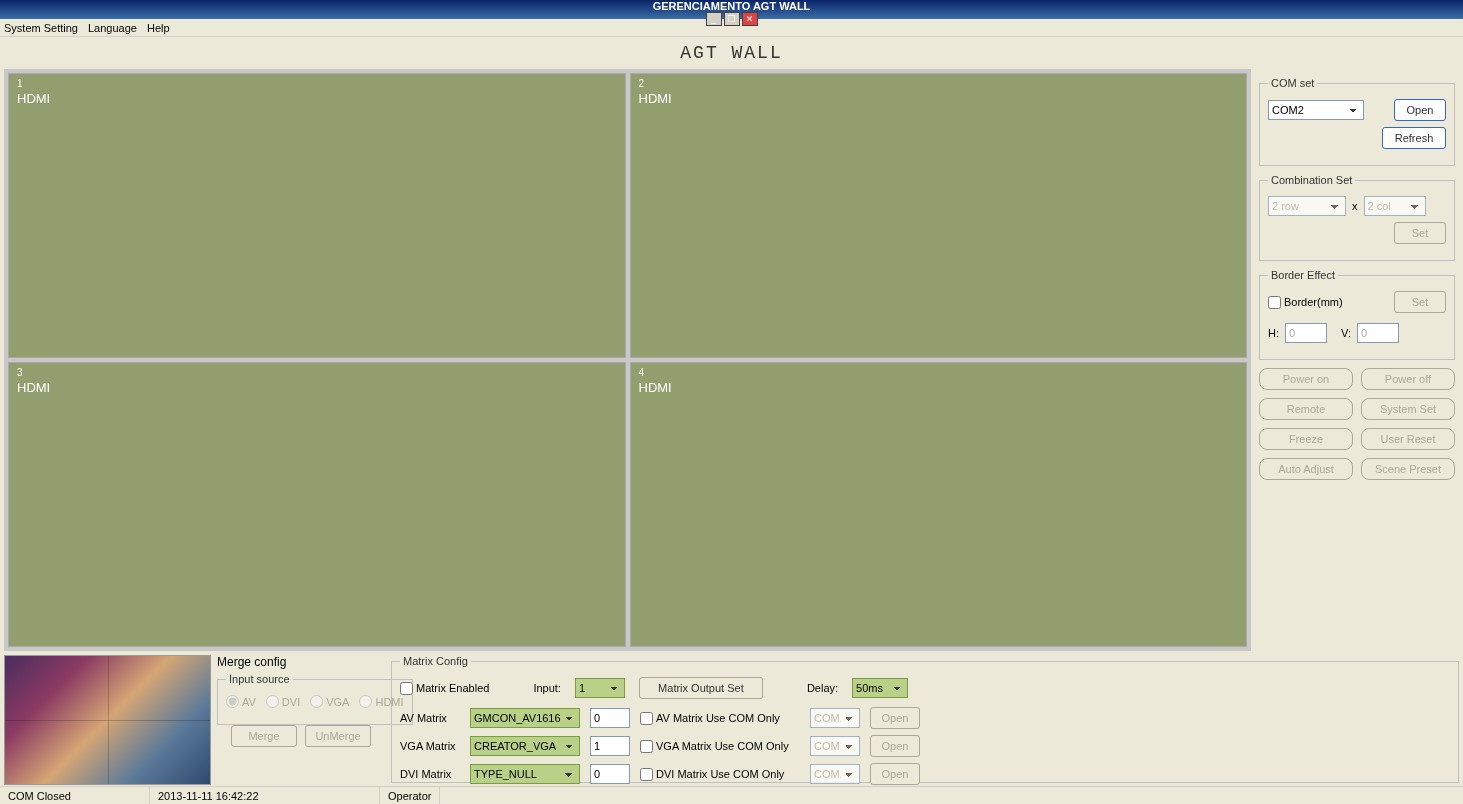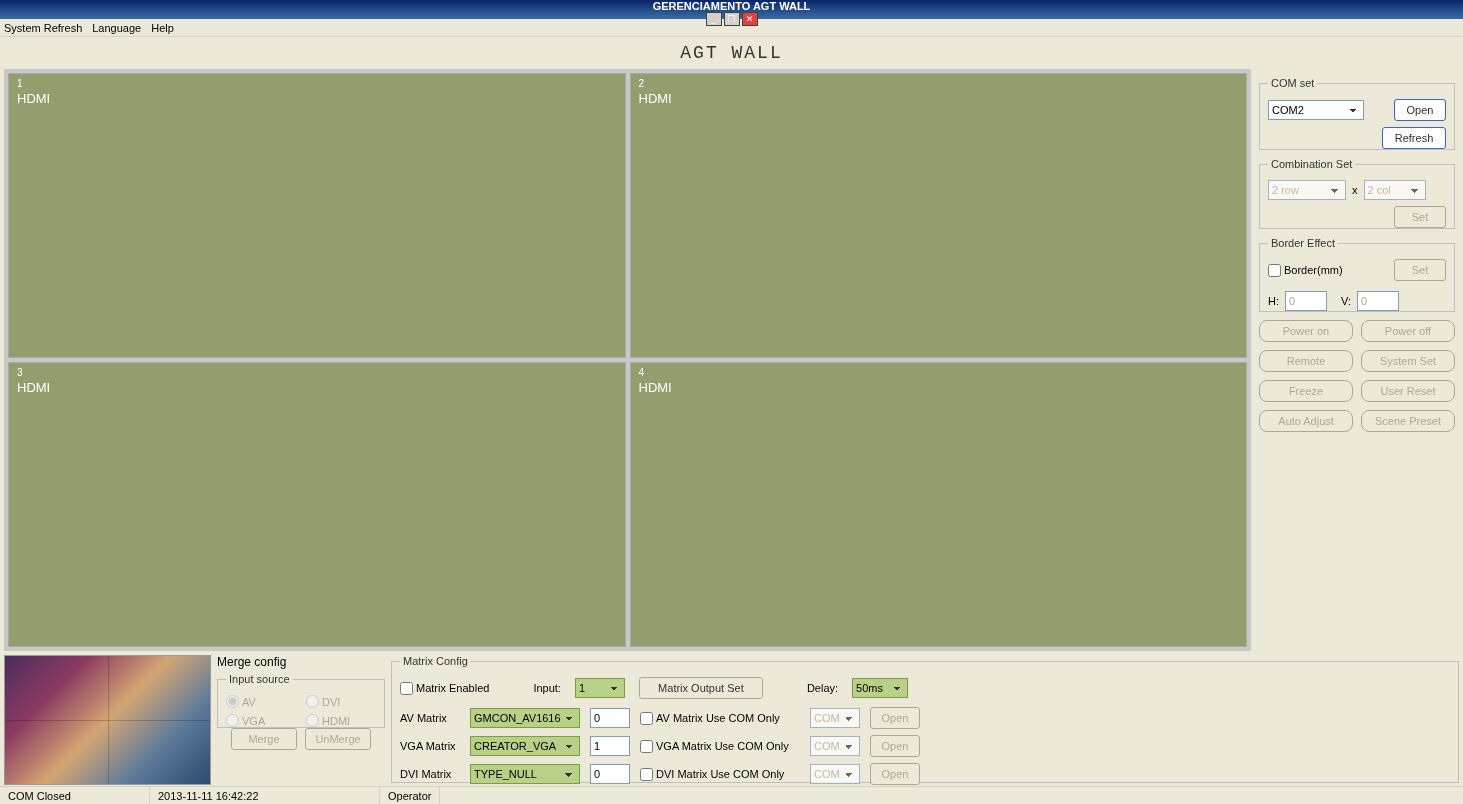--- a/index.html
+++ b/index.html
@@ -24,21 +24,21 @@
 .main { display: flex; height: 582px; }
 .wall-area { flex: 1; background: #c8c8c8; padding: 4px; margin-left: 4px; }
 .wall-grid { display: grid; grid-template-columns: 1fr 1fr; grid-template-rows: 1fr 1fr; gap: 4px; height: 100%; }
 .wall-cell { background: #939e6f; border: 1px solid #aaa; position: relative; color: #fff; padding: 4px 8px; font-size: 12px; }
 .wall-cell .num { font-size: 10px; }
 .wall-cell .src { font-size: 13px; margin-top: 2px; }
 
 
 .right-panel { width: 212px; padding: 8px 8px 0 8px; display: flex; flex-direction: column; gap: 8px; }
 
-fieldset { border: 1px solid #bfbfbf; padding: 10px 8px 0; position: relative; }
+fieldset { border: 1px solid #bfbfbf; padding: 10px 8px 16px; position: relative; }
 legend { font-size: 11px; padding: 0 3px; color: #333; }
 
 .row { display: flex; align-items: center; gap: 6px; margin-bottom: 6px; }
 .row:last-child { margin-bottom: 0; }
 
 select, input[type=text] { height: 20px; border: 1px solid #7f9db9; background: #fff; padding: 0 3px; font-size: 11px; }
 select { appearance: none; background-image: linear-gradient(45deg, transparent 50%, #333 50%), linear-gradient(135deg, #333 50%, transparent 50%); background-position: calc(100% - 10px) 8px, calc(100% - 6px) 8px; background-size: 4px 4px, 4px 4px; background-repeat: no-repeat; padding-right: 18px; }
 select.green { background-color: #b8d088; border-color: #7a9e3e; }
 
 button { height: 22px; background: #ece9d8; border: 1px solid #aca899; border-radius: 3px; cursor: pointer; font-size: 11px; color: #333; padding: 0 8px; }
@@ -56,21 +56,21 @@
 
 .bottom { display: flex; height: 140px; padding: 4px; gap: 6px; align-items: flex-start; }
 .thumb { width: 207px; height: 130px; background: linear-gradient(135deg, #4a2c5e 0%, #8b3a62 25%, #d4a574 50%, #5b7a9a 75%, #2c4a6e 100%); border: 1px solid #999; position: relative; }
 .thumb::before, .thumb::after { content: ""; position: absolute; background: rgba(0,0,0,0.2); }
 .thumb::before { left: 50%; top: 0; width: 1px; height: 100%; }
 .thumb::after { top: 50%; left: 0; height: 1px; width: 100%; }
 
 .merge-box { width: 168px; }
 .merge-box h4 { font-weight: normal; margin-bottom: 4px; font-size: 12px; }
 .merge-box fieldset { margin-bottom: 0; }
-.merge-box .radios { display: grid; grid-template-columns: 1fr 1fr; gap: 6px 10px; }
+.merge-box .radios { display: grid; grid-template-columns: 1fr 1fr 1fr 1fr; gap: 6px 10px; }
 .merge-btns { display: flex; gap: 8px; justify-content: center; }
 .merge-btns button { width: 66px; }
 
 .matrix-box { flex: 1; }
 .matrix-box fieldset { height: 128px; }
 .matrix-grid { display: grid; grid-template-columns: 60px 110px 40px 160px 50px 50px; gap: 6px 10px; align-items: center; }
 .matrix-grid .lbl { text-align: left; font-size: 11px; }
 .matrix-top { display: flex; align-items: center; gap: 14px; margin-bottom: 8px; }
 
 
@@ -86,21 +86,21 @@
   <div class="icon"></div>
   <div class="title">GERENCIAMENTO AGT WALL</div>
   <div class="btns">
     <div>_</div>
     <div>❐</div>
     <div class="close">✕</div>
   </div>
 </div>
 
 <div class="menubar">
-  <span>System Refresh</span>
+  <span>System Setting</span>
   <span>Language</span>
   <span>Help</span>
 </div>
 
 <div class="header">AGT WALL</div>
 
 <div class="main">
   <div class="wall-area">
     <div class="wall-grid">
       <div class="wall-cell">

